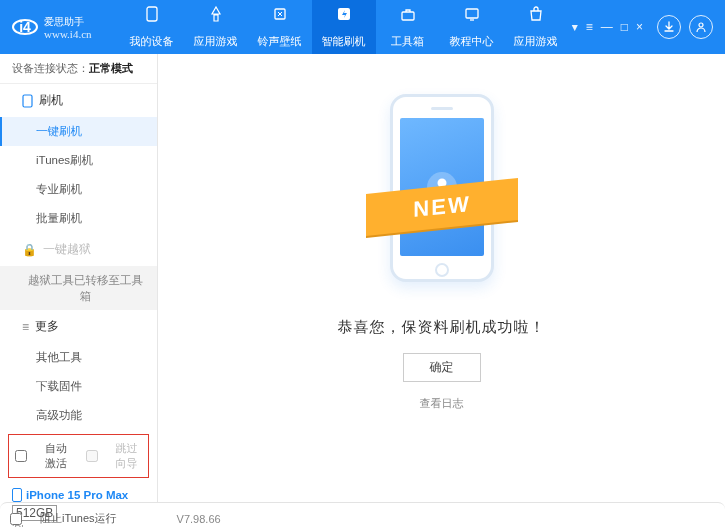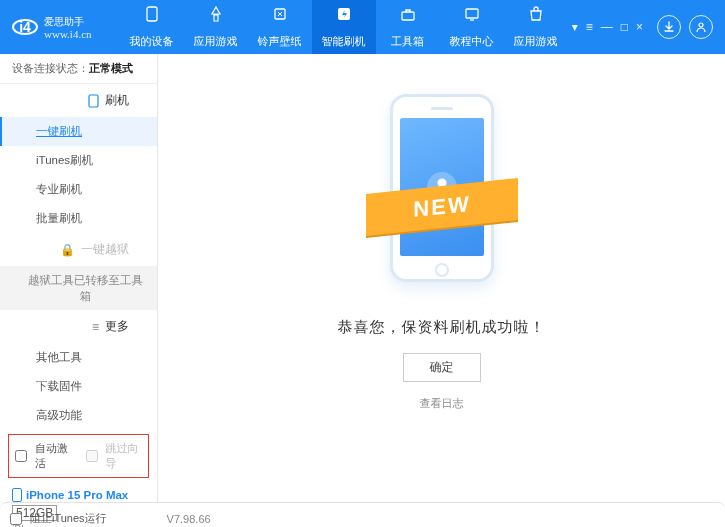--- a/index.html
+++ b/index.html
@@ -16,27 +16,27 @@
 .topnav-item .ico { width:18px; height:18px; display:flex; align-items:center; justify-content:center; }
 .titlebar-right { margin-left:auto; display:flex; align-items:center; gap:8px; }
 .winbtns { display:flex; gap:8px; font-size:12px; margin-right:6px; }
 .winbtns span { cursor:pointer; opacity:.9; }
 .circ-btn { width:24px; height:24px; border:1.5px solid rgba(255,255,255,.85); border-radius:50%; display:flex; align-items:center; justify-content:center; cursor:pointer; }
 
 .body-area { display:flex; height:448px; }
 .sidebar { width:158px; border-right:1px solid #e6e6e6; display:flex; flex-direction:column; font-size:12px; color:#555; }
 .conn-status { padding:7px 12px; border-bottom:1px solid #eee; font-size:11px; color:#666; }
 .conn-status b { color:#222; font-weight:600; }
-.side-sect { padding:8px 28px; display:flex; align-items:center; gap:6px; font-size:12px; color:#333;justify-content:flex-end; }
+.side-sect { padding:8px 22px; display:flex; align-items:center; gap:6px; font-size:12px; color:#333; }
 .side-sect .lock { color:#bbb; }
 .side-item { padding:7px 10px 7px 36px; cursor:pointer; font-size:11.5px; color:#555; }
-.side-item.active { background:#eaf3fe; color:#1e88f5; border-left:2px solid #1e88f5; padding-left:34px;text-decoration:underline; }
+.side-item.active { background:#eaf3fe; color:#1e88f5; border-left:2px solid #1e88f5; padding-left:34px; }
 .side-item.block { background:#f3f3f3; color:#888; line-height:1.4; padding-top:6px; padding-bottom:6px; padding-right:14px; text-align:center; padding-left:28px; }
 .red-box { border:1.5px solid #e03a2f; margin:4px 8px; padding:6px 6px; display:flex; gap:14px; font-size:11px; }
-.chk { display:flex; align-items:center; gap:8px; }
+.chk { display:flex; align-items:center; gap:18px; }
 .chk input { width:12px; height:12px; }
 .chk.dis { color:#bbb; }
 .dev-info { padding:6px 12px 8px; font-size:11.5px; }
 .dev-row1 { display:flex; align-items:center; gap:4px; color:#1e88f5; font-weight:600; }
 .dev-row1 .ph-ico { width:10px; height:14px; border:1.5px solid #1e88f5; border-radius:2px; }
 .storage { display:inline-block; border:1px solid #999; font-size:12px; padding:0 3px; color:#555; margin-top:3px; }
 .dev-sub { color:#999; font-size:10.5px; margin-top:2px; }
 
 .main { flex:1; display:flex; flex-direction:column; align-items:center; padding-top:40px; position:relative; }
 .phone-img { width:140px; height:200px; position:relative; display:flex; justify-content:center; }

